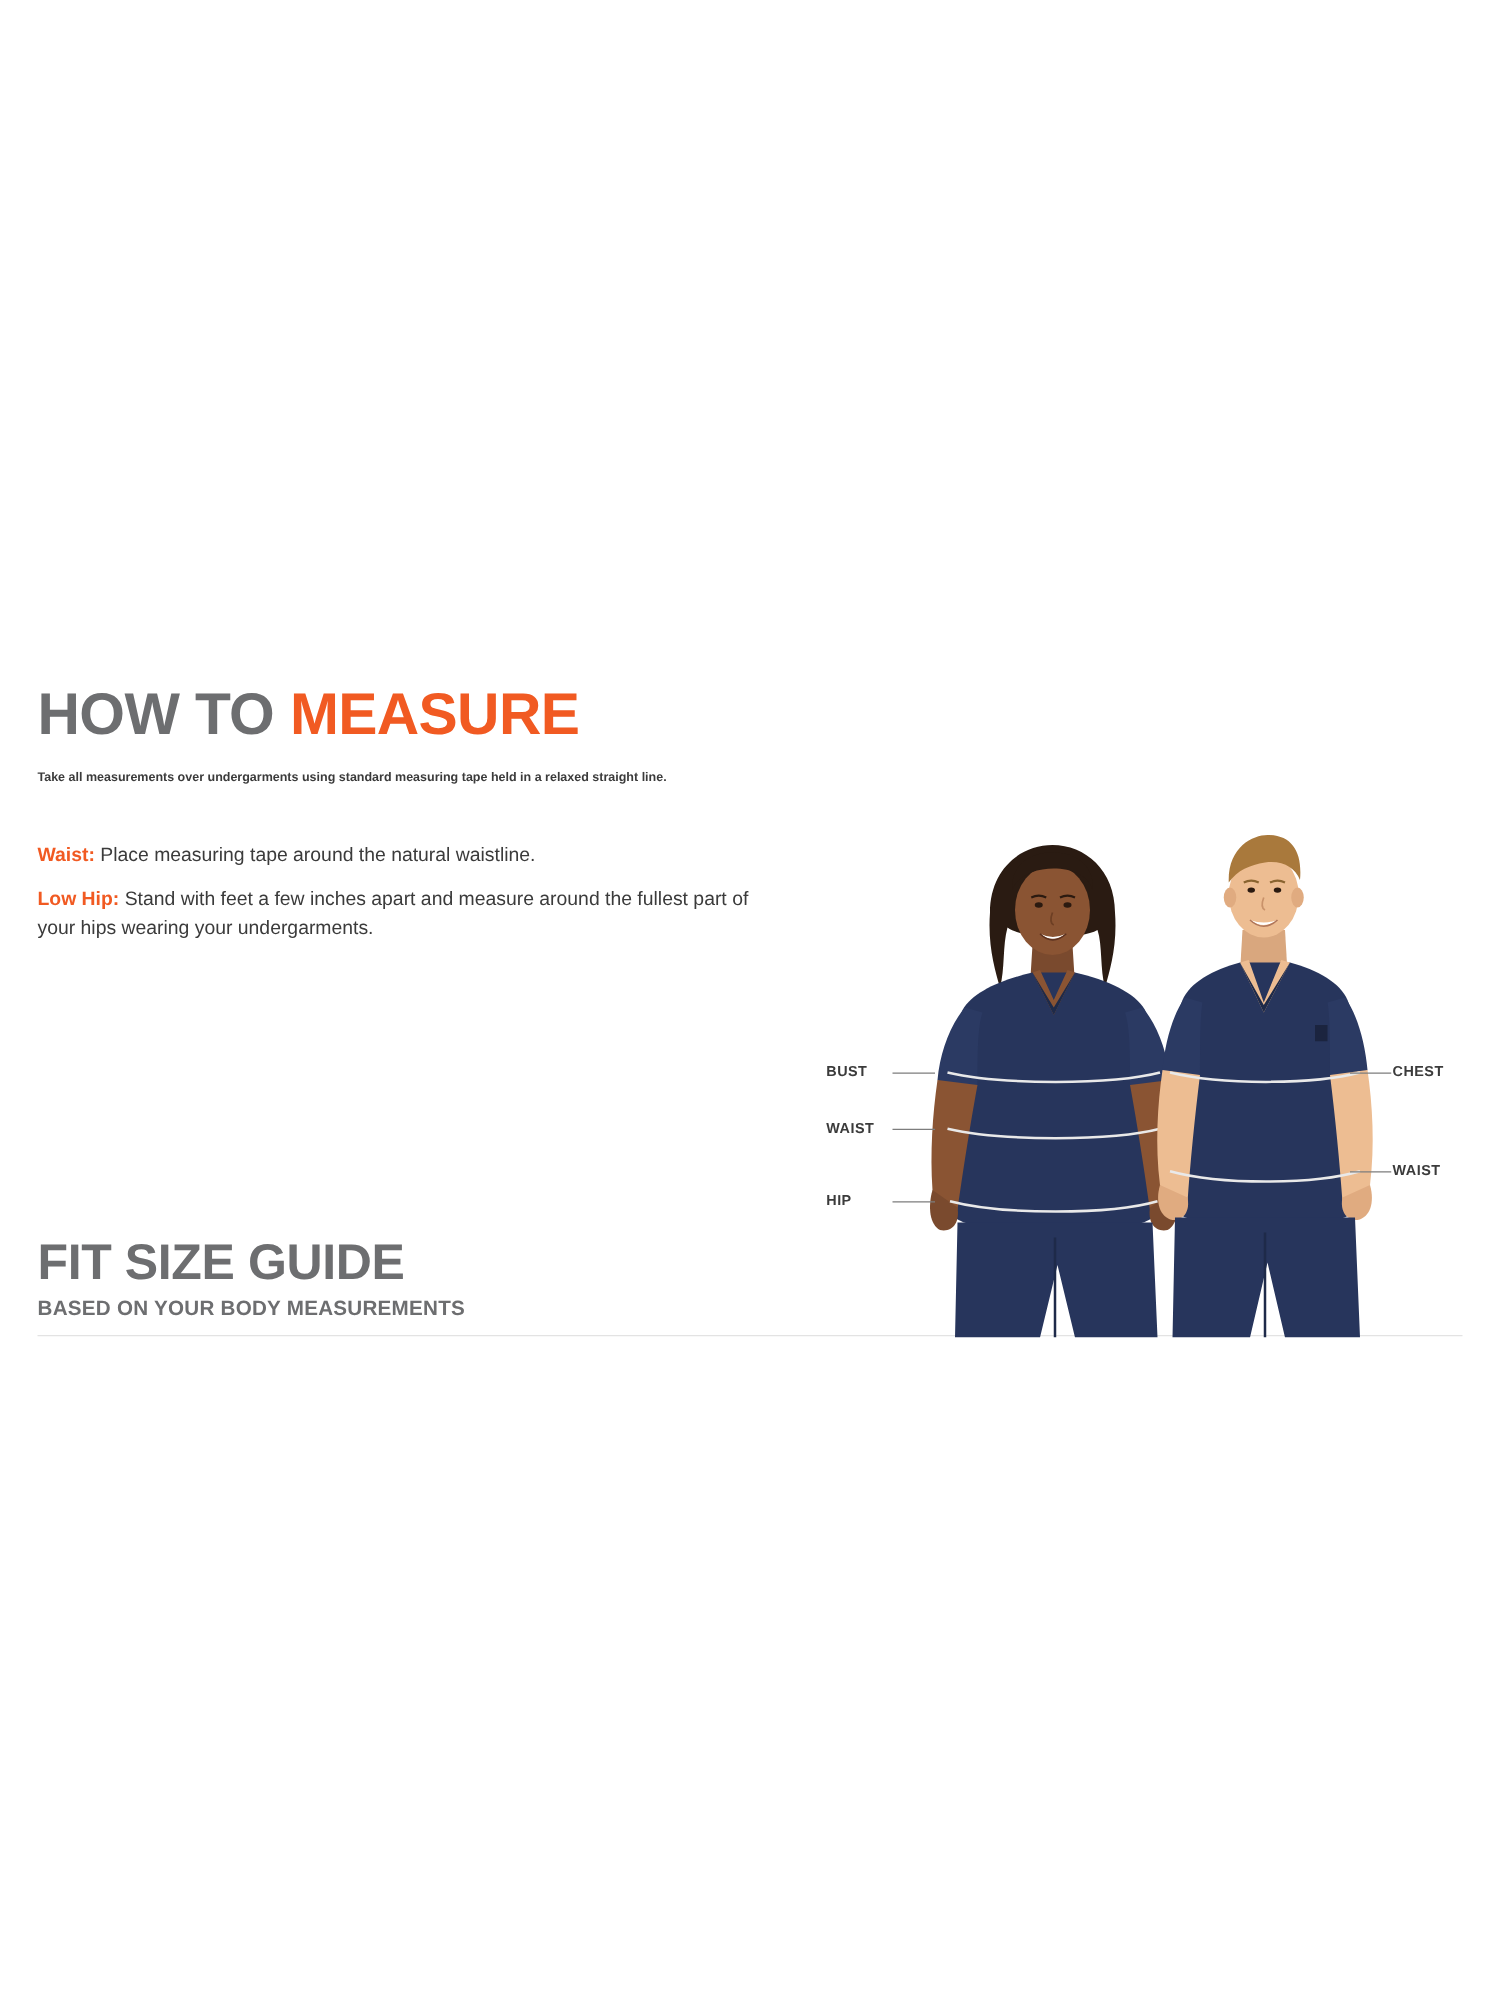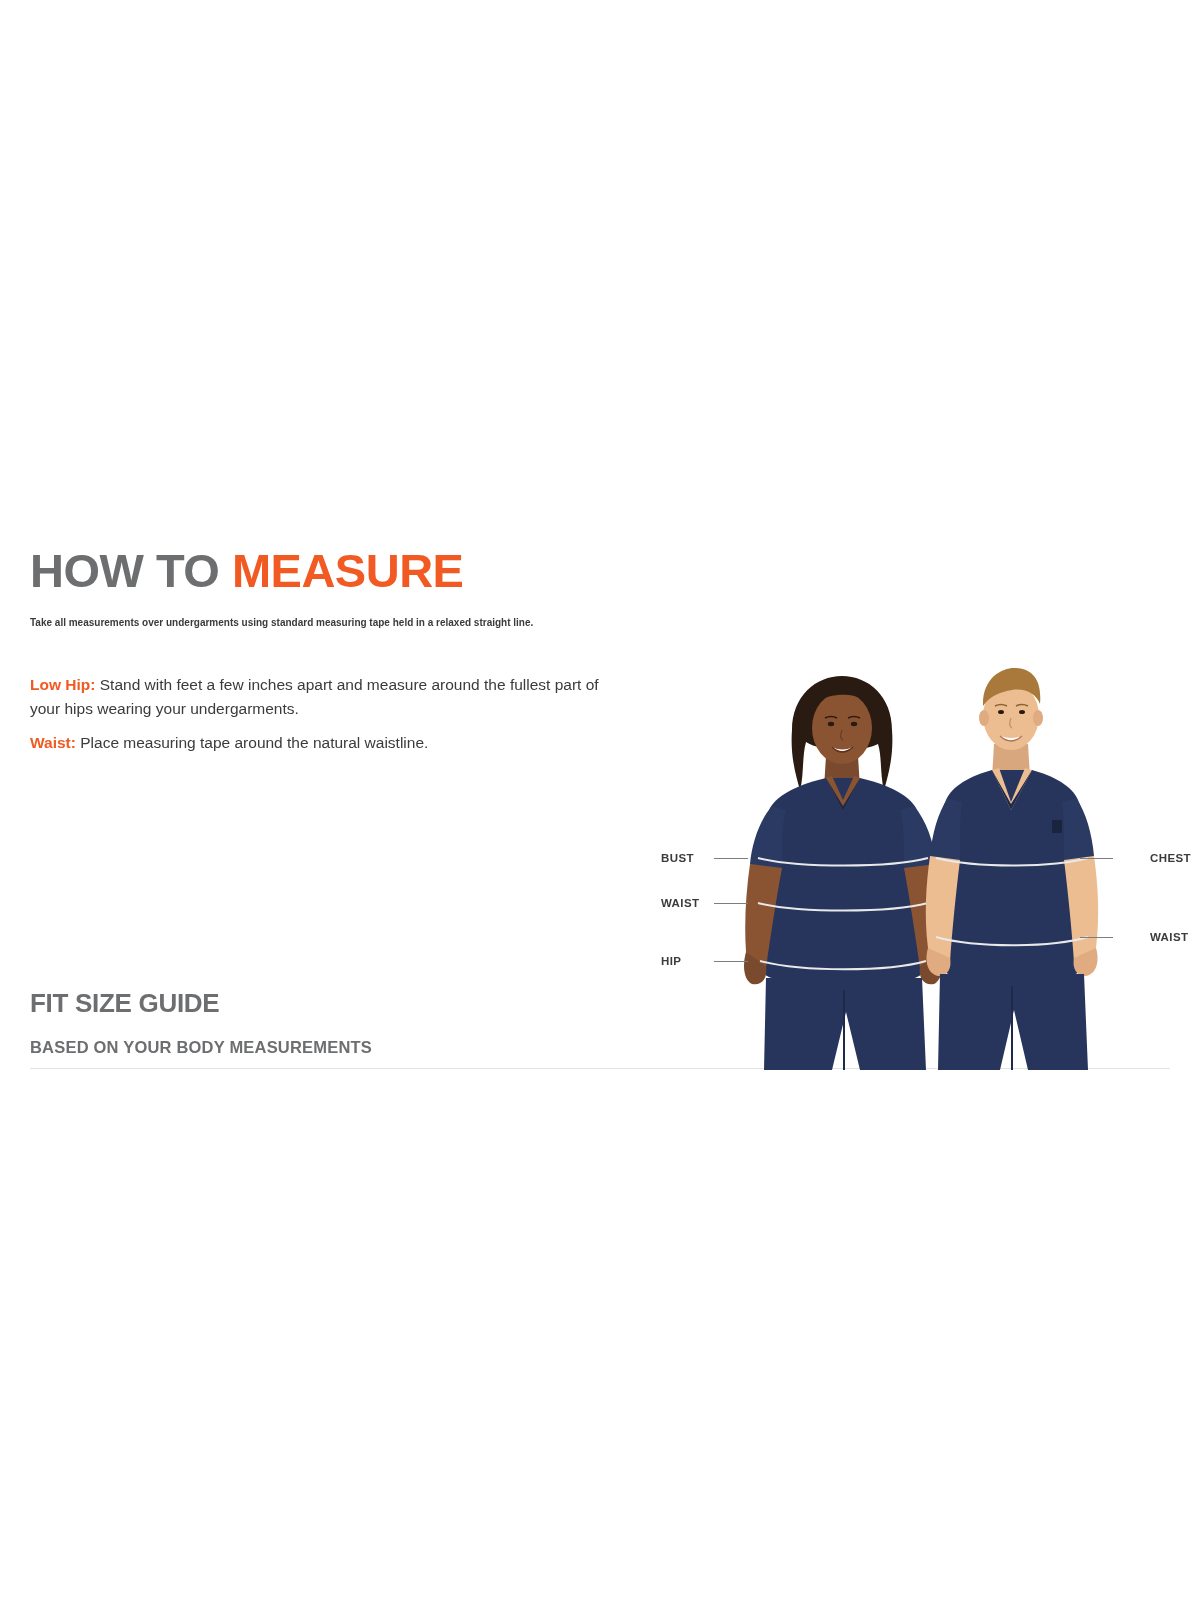--- a/index.html
+++ b/index.html
@@ -67,21 +67,21 @@
   .def .term {
     color: #f15a22;
     font-weight: bold;
   }
 
   
   .fit-title {
     position: absolute;
     left: 30px;
     top: 988px;
-    font-size: 26px;
+    font-size: 40px;
     font-weight: bold;
     letter-spacing: -0.3px;
     color: #6d6e70;
     white-space: nowrap;
   }
   .fit-sub {
     position: absolute;
     left: 30px;
     top: 1038px;
     font-size: 16.5px;
@@ -114,21 +114,21 @@
 
   .callout {
     position: absolute;
     font-size: 11.5px;
     font-weight: bold;
     letter-spacing: 0.4px;
     color: #3b3b3b;
     white-space: nowrap;
   }
   .callout.left { text-align: center; padding-left: 18px; }
-  .callout.right { text-align: left; margin-left: 36px; }
+  .callout.right { text-align: left; }
 
   .c-bust  { left: 3px;  top: 192px; }
   .c-waist { left: 3px;  top: 237px; }
   .c-hip   { left: 3px;  top: 295px; }
   .c-chest { left: 474px; top: 192px; }
   .c-waist-r { left: 474px; top: 271px; }
 
   .leader {
     position: absolute;
     height: 1px;
@@ -146,26 +146,26 @@
 <div class="page">
 
   <div class="headline">
     <span>HOW TO </span><span class="accent">MEASURE</span>
   </div>
 
   <div class="intro">Take all measurements over undergarments using standard measuring tape held in a relaxed straight line.</div>
 
   <div class="defs">
     <div class="def">
+      <span class="term">Waist:</span>
+      <span>Place measuring tape around the natural waistline.</span>
+    </div>
+    <div class="def">
       <span class="term">Low Hip:</span>
       <span>Stand with feet a few inches apart and measure around the fullest part of your hips wearing your undergarments.</span>
-    </div>
-    <div class="def">
-      <span class="term">Waist:</span>
-      <span>Place measuring tape around the natural waistline.</span>
     </div>
   </div>
 
   <div class="fit-title">FIT SIZE GUIDE</div>
   <div class="fit-sub">BASED ON YOUR BODY MEASUREMENTS</div>
   <div class="divider"></div>
 
   <div class="illo">
 
     <svg width="540" height="410" viewBox="0 0 540 410">

